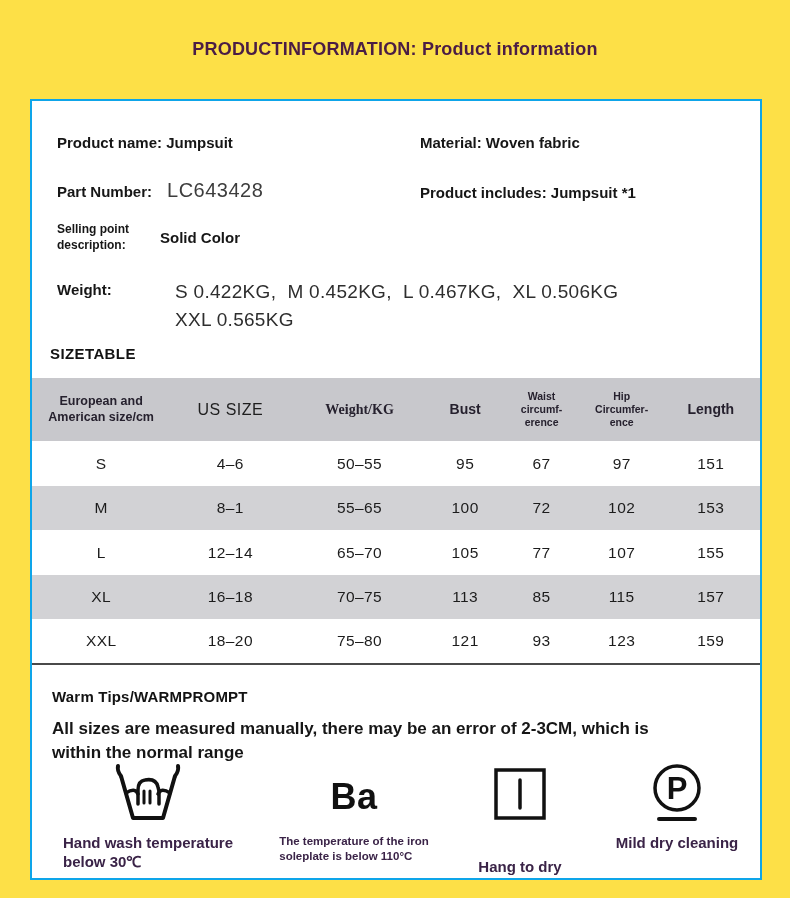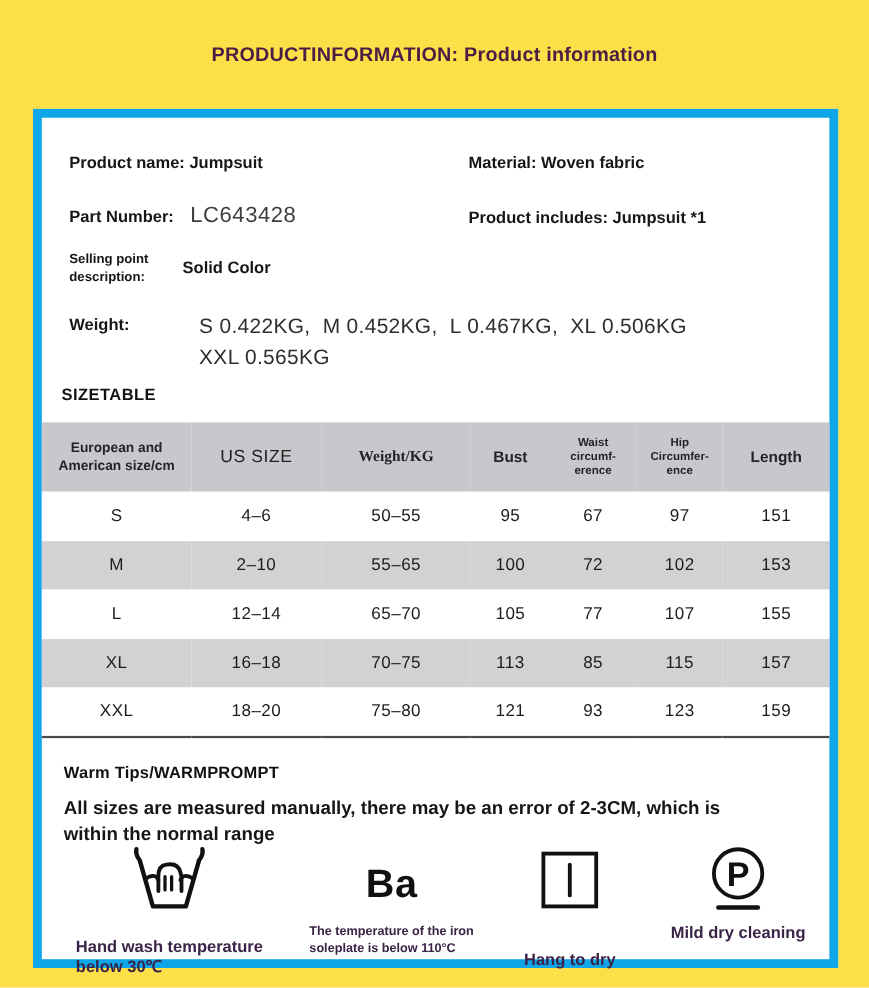--- a/index.html
+++ b/index.html
@@ -16,21 +16,21 @@
     position:absolute; top:39px; left:0; right:0;
     text-align:center;
     font-size:18px; font-weight:bold;
     color:#4a1d45;
     letter-spacing:0.2px;
   }
   .content-box {
     position:absolute;
     left:30px; top:99px;
     width:732px; height:781px;
-    border:8px solid #0ea5e9;
+    border:2px solid #0ea5e9;
     background:#ffffff;
   }
   
   .field { position:absolute; font-size:15px; font-weight:bold; color:#161616; }
   .f-product-name { left:25px; top:33px; }
   .f-material     { left:388px; top:33px; }
   .f-part-number  { left:25px; top:78px; display:flex; align-items:baseline; }
   .f-part-number .pn-value {
     font-weight:normal; font-size:20px; color:#3d3d3d;
     margin-left:15px; letter-spacing:0.5px;
@@ -100,21 +100,21 @@
   .care-item { display:flex; flex-direction:column; align-items:center; }
   .care-item .icon-zone {
     height:66px; display:flex; align-items:center; justify-content:center;
   }
   .care-label {
     margin-top:7px;
     font-size:15px; font-weight:bold; color:#3a2347;
     white-space:pre-line; line-height:1.25; text-align:left;
   }
   .care-label.small { font-size:11.5px; line-height:1.3; }
-  .ci-1 { width:192px;gap:12px; }
+  .ci-1 { width:192px; }
   .ci-2 { width:86px; }
   .ci-3 { width:152px; }
   .ci-4 { width:112px;gap:24px; }
   .ci-5 { width:134px; }
   .iron-glyph {
     font-size:36px; font-weight:bold; color:#111111; letter-spacing:0.5px;
     padding-top:6px;
   }
   svg .stroke { stroke:#111111; fill:none; }
 </style>
@@ -171,21 +171,21 @@
           <td>S</td>
           <td>4–6</td>
           <td>50–55</td>
           <td>95</td>
           <td>67</td>
           <td>97</td>
           <td>151</td>
         </tr>
         <tr class="alt">
           <td>M</td>
-          <td>2–10</td>
+          <td>8–1</td>
           <td>55–65</td>
           <td>100</td>
           <td>72</td>
           <td>102</td>
           <td>153</td>
         </tr>
         <tr>
           <td>L</td>
           <td>12–14</td>
           <td>65–70</td>

